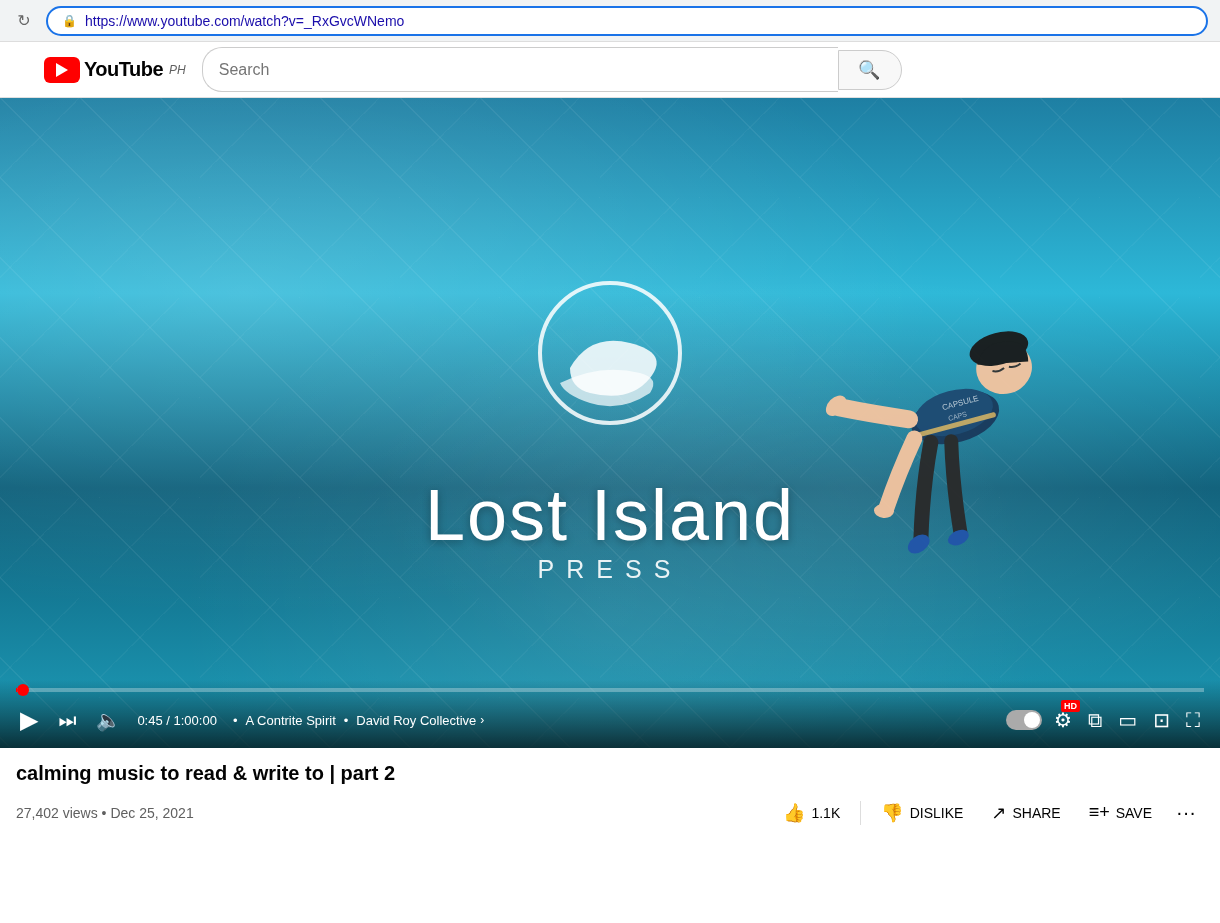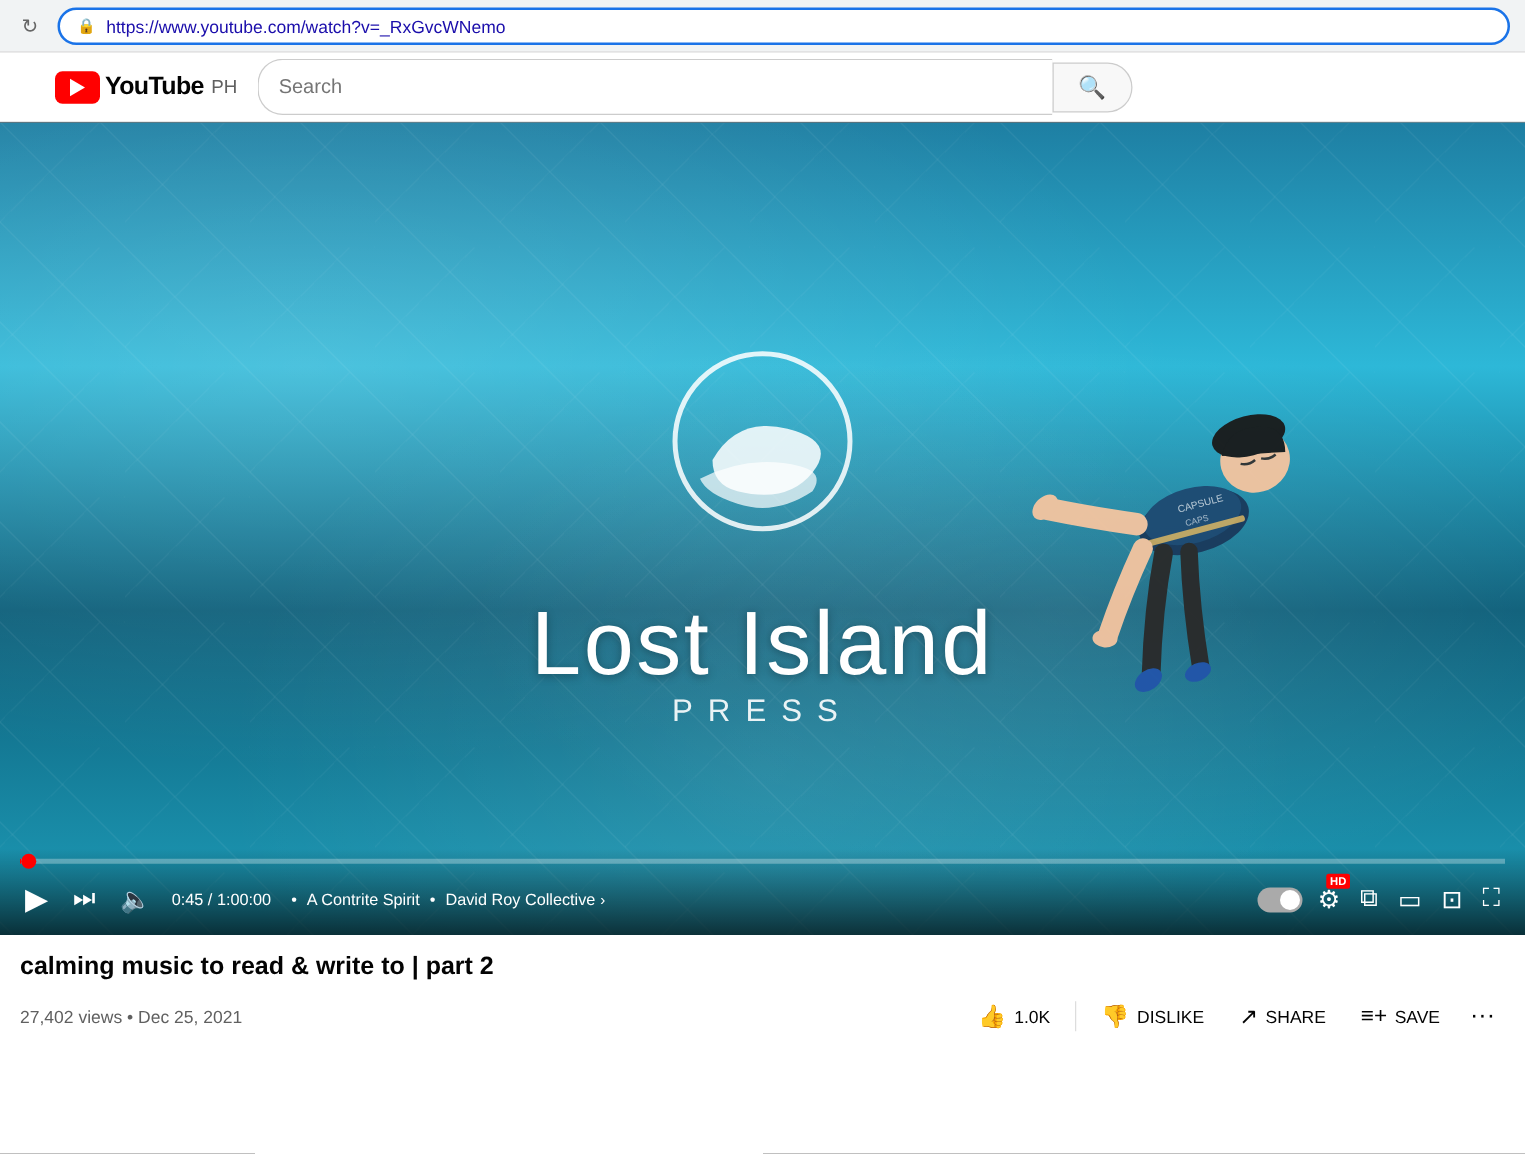--- a/index.html
+++ b/index.html
@@ -64,24 +64,25 @@
       border-top: 7px solid transparent;
       border-bottom: 7px solid transparent;
     }
     .yt-logo-text {
       font-size: 20px;
       font-weight: 700;
       color: #030303;
       letter-spacing: -0.5px;
     }
     .yt-country {
-      font-size: 15px;
+      font-size: 12px;
       color: #606060;
       vertical-align: super;
       margin-left: 2px;
+      font-style: italic;
     }
     .yt-search-container {
       flex: 1;
       display: flex;
       align-items: center;
       max-width: 700px;
     }
     .yt-search-input {
       flex: 1;
       border: 1px solid #ccc;
@@ -463,21 +464,21 @@
   <div class="video-title">calming music to read &amp; write to | part 2</div>
   <div class="video-stats-row">
     <div class="video-stats">
       <span>27,402 views</span>
       <span> • </span>
       <span>Dec 25, 2021</span>
     </div>
     <div class="video-actions">
       <button class="action-btn">
         <span class="action-icon">👍</span>
-        <span>1.0K</span>
+        <span>1.1K</span>
       </button>
       <div class="action-divider"></div>
       <button class="action-btn">
         <span class="action-icon">👎</span>
         <span>DISLIKE</span>
       </button>
       <button class="action-btn">
         <span class="action-icon">↗</span>
         <span>SHARE</span>
       </button>

